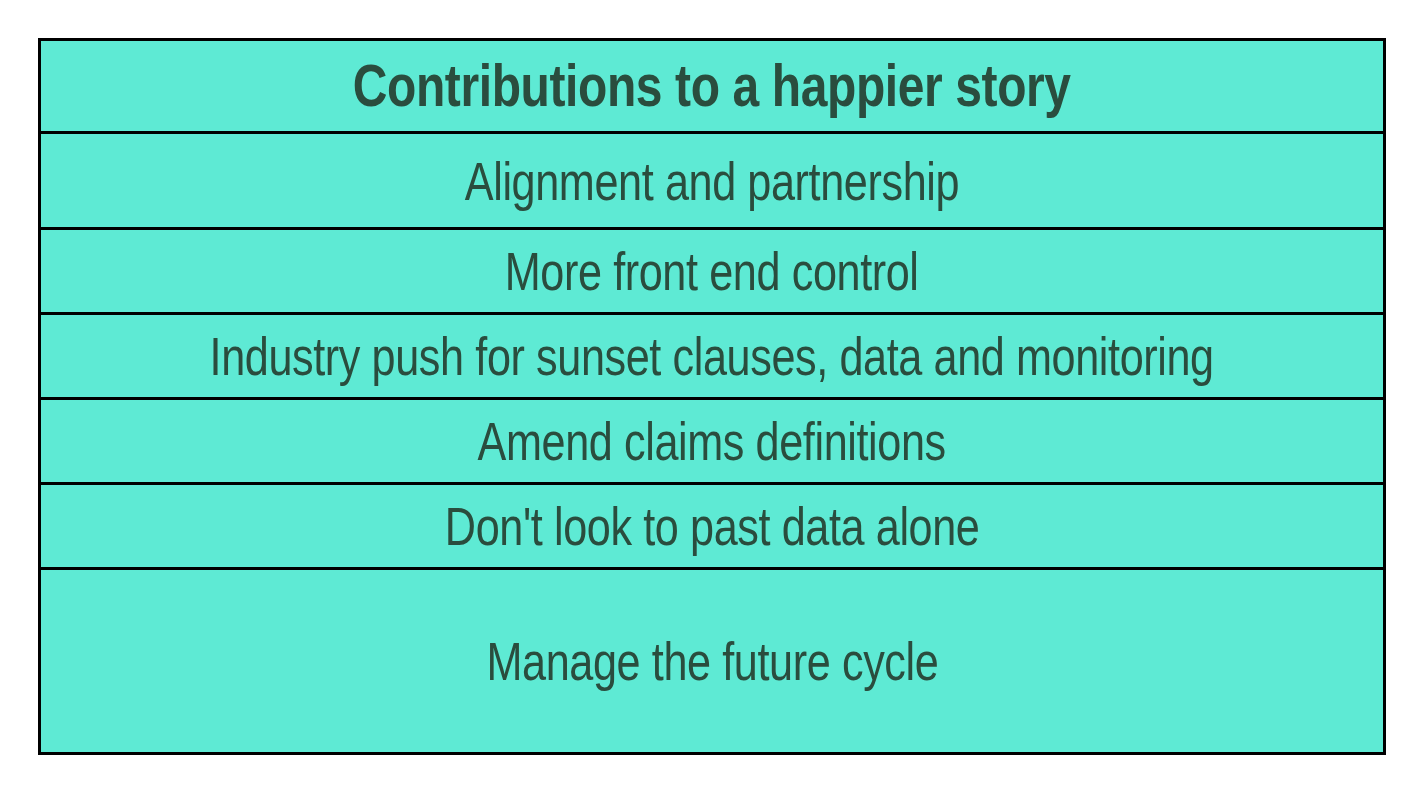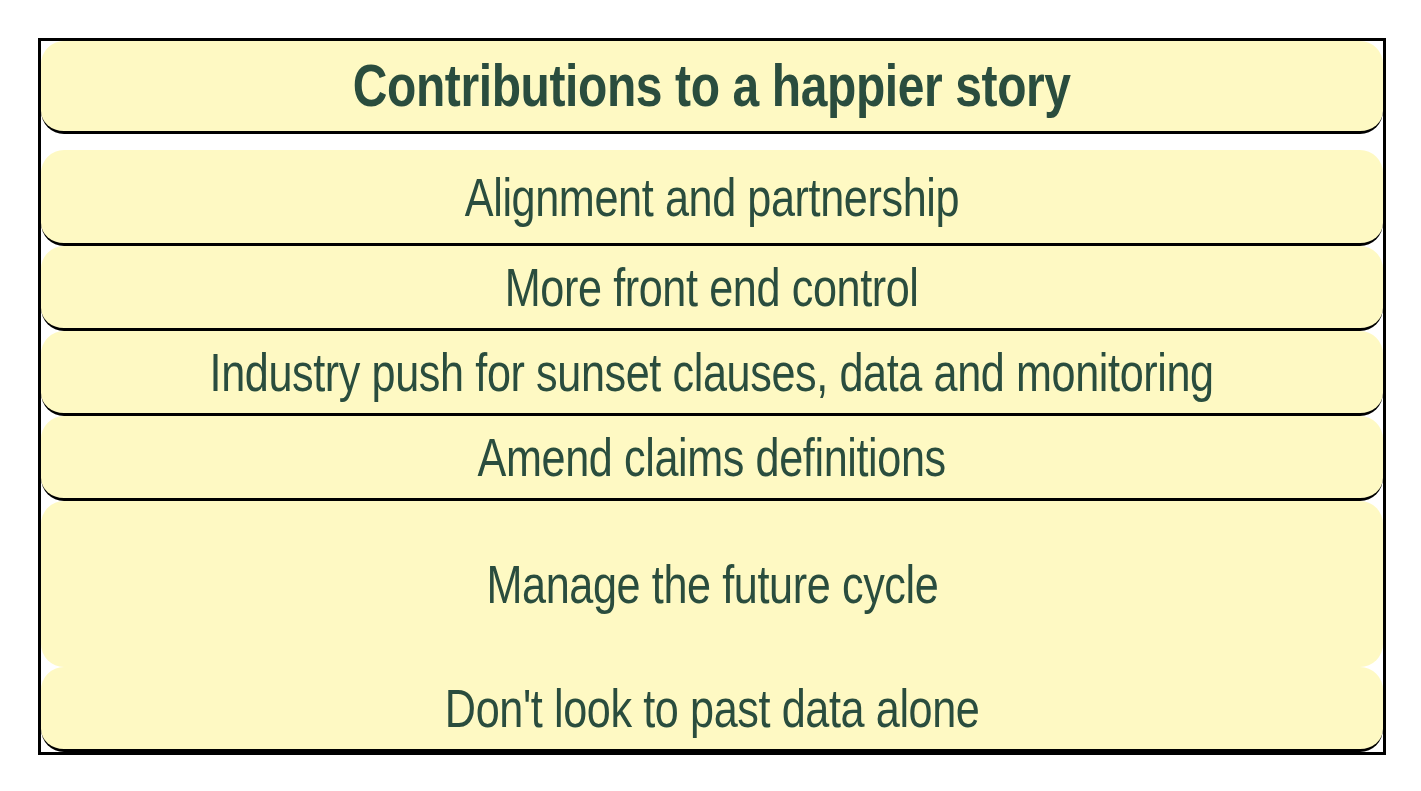--- a/index.html
+++ b/index.html
@@ -33,35 +33,33 @@
   }
 
   .tbl-header,
   .tbl-row {
     box-sizing: border-box;
     border-bottom: 3px solid #000000;
     display: flex;
     align-items: center;
     justify-content: center;
     overflow: hidden;
-    background: #fef9c3;
-    border-radius: 23px;
+    background: #5eead4;
   }
 
   .tbl-header {
     height: 93px;
   }
 
   .tbl-row {
     height: 85px;
   }
 
   .tbl-row.tall {
     height: 96px;
-    margin-top: 16px;
   }
 
   .tbl-row.last {
     flex: 1 1 auto;
     border-bottom: none;
   }
 
   .txt {
     display: inline-block;
     white-space: nowrap;
@@ -99,22 +97,22 @@
 
 
     <div class="tbl-row">
       <span class="txt">Industry push for sunset clauses, data and monitoring</span>
     </div>
 
     <div class="tbl-row">
       <span class="txt">Amend claims definitions</span>
     </div>
 
+    <div class="tbl-row">
+      <span class="txt">Don't look to past data alone</span>
+    </div>
+
     <div class="tbl-row last">
       <span class="txt">Manage the future cycle</span>
-    </div>
-
-    <div class="tbl-row">
-      <span class="txt">Don't look to past data alone</span>
     </div>
 
   </div>
 </div>
 
 </body></html>

